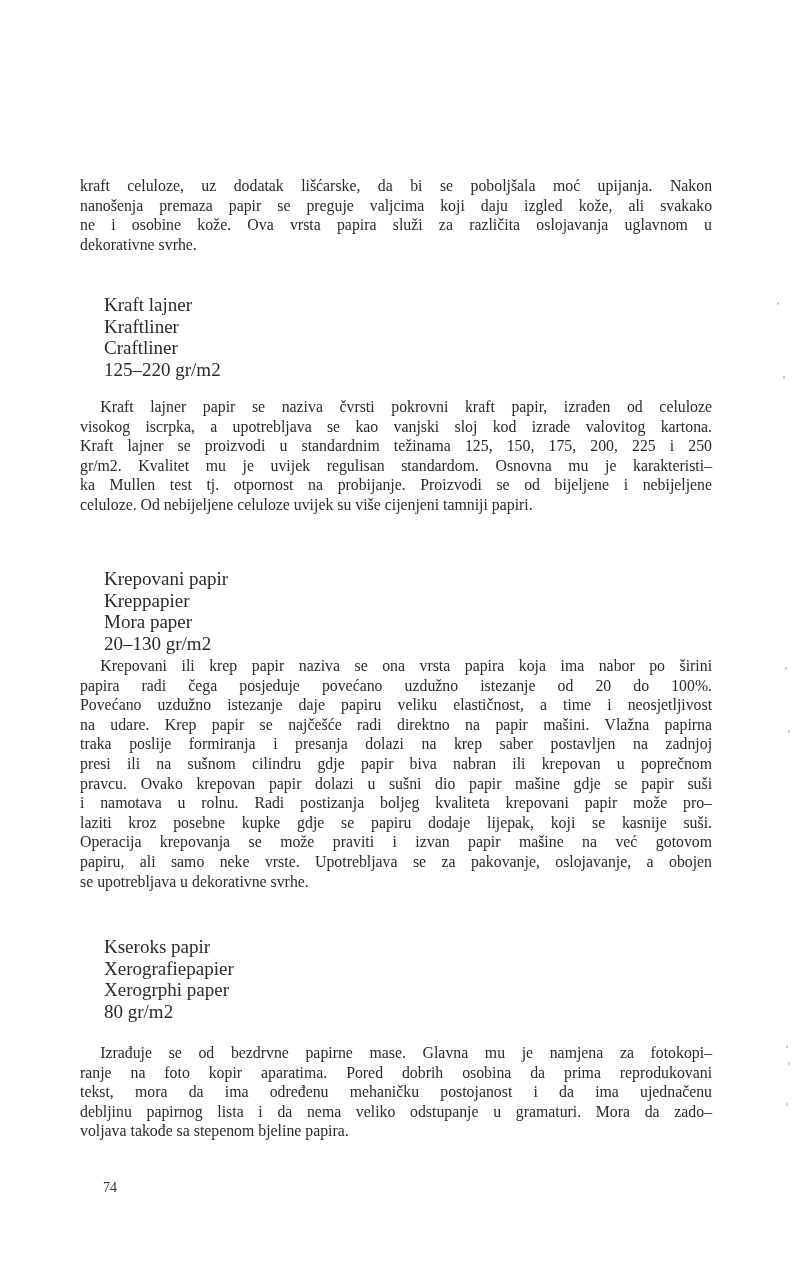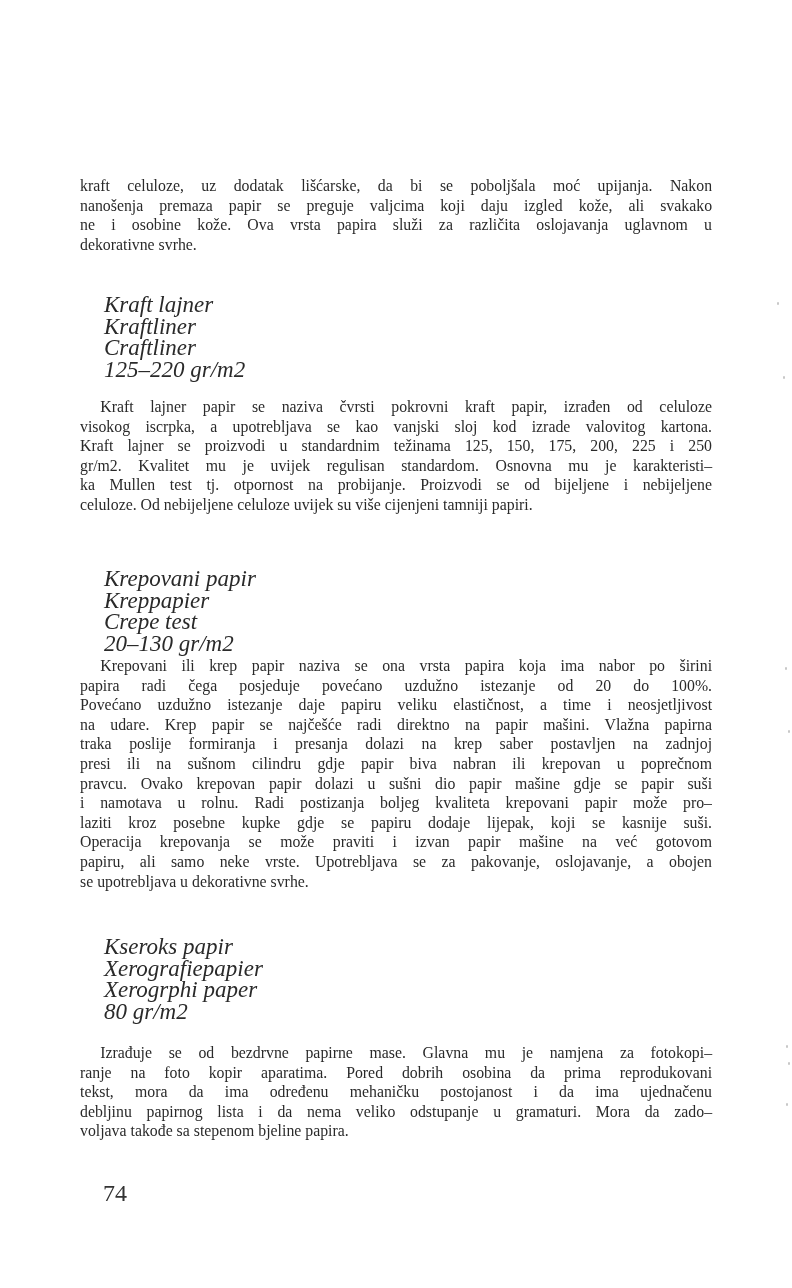--- a/index.html
+++ b/index.html
@@ -36,31 +36,30 @@
     white-space: nowrap;
     text-align: justify;
     text-align-last: justify;
   }
   .para .line.last {
     text-align-last: left;
   }
   .heading {
     position: absolute;
     left: 104px;
-    font-style: italic;
-    font-size: 23px;
+    font-size: 19px;
     line-height: 21.5px;
     color: #2a2a2a;
   }
   .heading span { display: block; }
   .page-number {
     position: absolute;
     left: 103px;
     top: 1180px;
-    font-size: 24px;
+    font-size: 14px;
     color: #333;
   }
   .speck {
     position: absolute;
     width: 2px; height: 3px;
     background: #c8c8c8;
     border-radius: 1px;
   }
 </style>
 </head>
@@ -87,21 +86,21 @@
     <span class="line">visokog iscrpka, a upotrebljava se kao vanjski sloj kod izrade valovitog kartona.</span>
     <span class="line">Kraft lajner se proizvodi u standardnim težinama 125, 150, 175, 200, 225 i 250</span>
     <span class="line">gr/m2. Kvalitet mu je uvijek regulisan standardom. Osnovna mu je karakteristi–</span>
     <span class="line">ka Mullen test tj. otpornost na probijanje. Proizvodi se od bijeljene i nebijeljene</span>
     <span class="line last">celuloze. Od nebijeljene celuloze uvijek su više cijenjeni tamniji papiri.</span>
   </div>
 
   <div class="heading" style="top:547px;margin-top:21px;">
     <span>Krepovani papir</span>
     <span>Kreppapier</span>
-    <span>Crepe test</span>
+    <span>Mora paper</span>
     <span>20–130 gr/m2</span>
   </div>
 
   <div class="para" style="top:656px;">
     <span class="line" style="padding-left:22px;">Krepovani ili krep papir naziva se ona vrsta papira koja ima nabor po širini</span>
     <span class="line">papira radi čega posjeduje povećano uzdužno istezanje od 20 do 100%.</span>
     <span class="line">Povećano uzdužno istezanje daje papiru veliku elastičnost, a time i neosjetljivost</span>
     <span class="line">na udare. Krep papir se najčešće radi direktno na papir mašini. Vlažna papirna</span>
     <span class="line">traka poslije formiranja i presanja dolazi na krep saber postavljen na zadnjoj</span>
     <span class="line">presi ili na sušnom cilindru gdje papir biva nabran ili krepovan u poprečnom</span>

